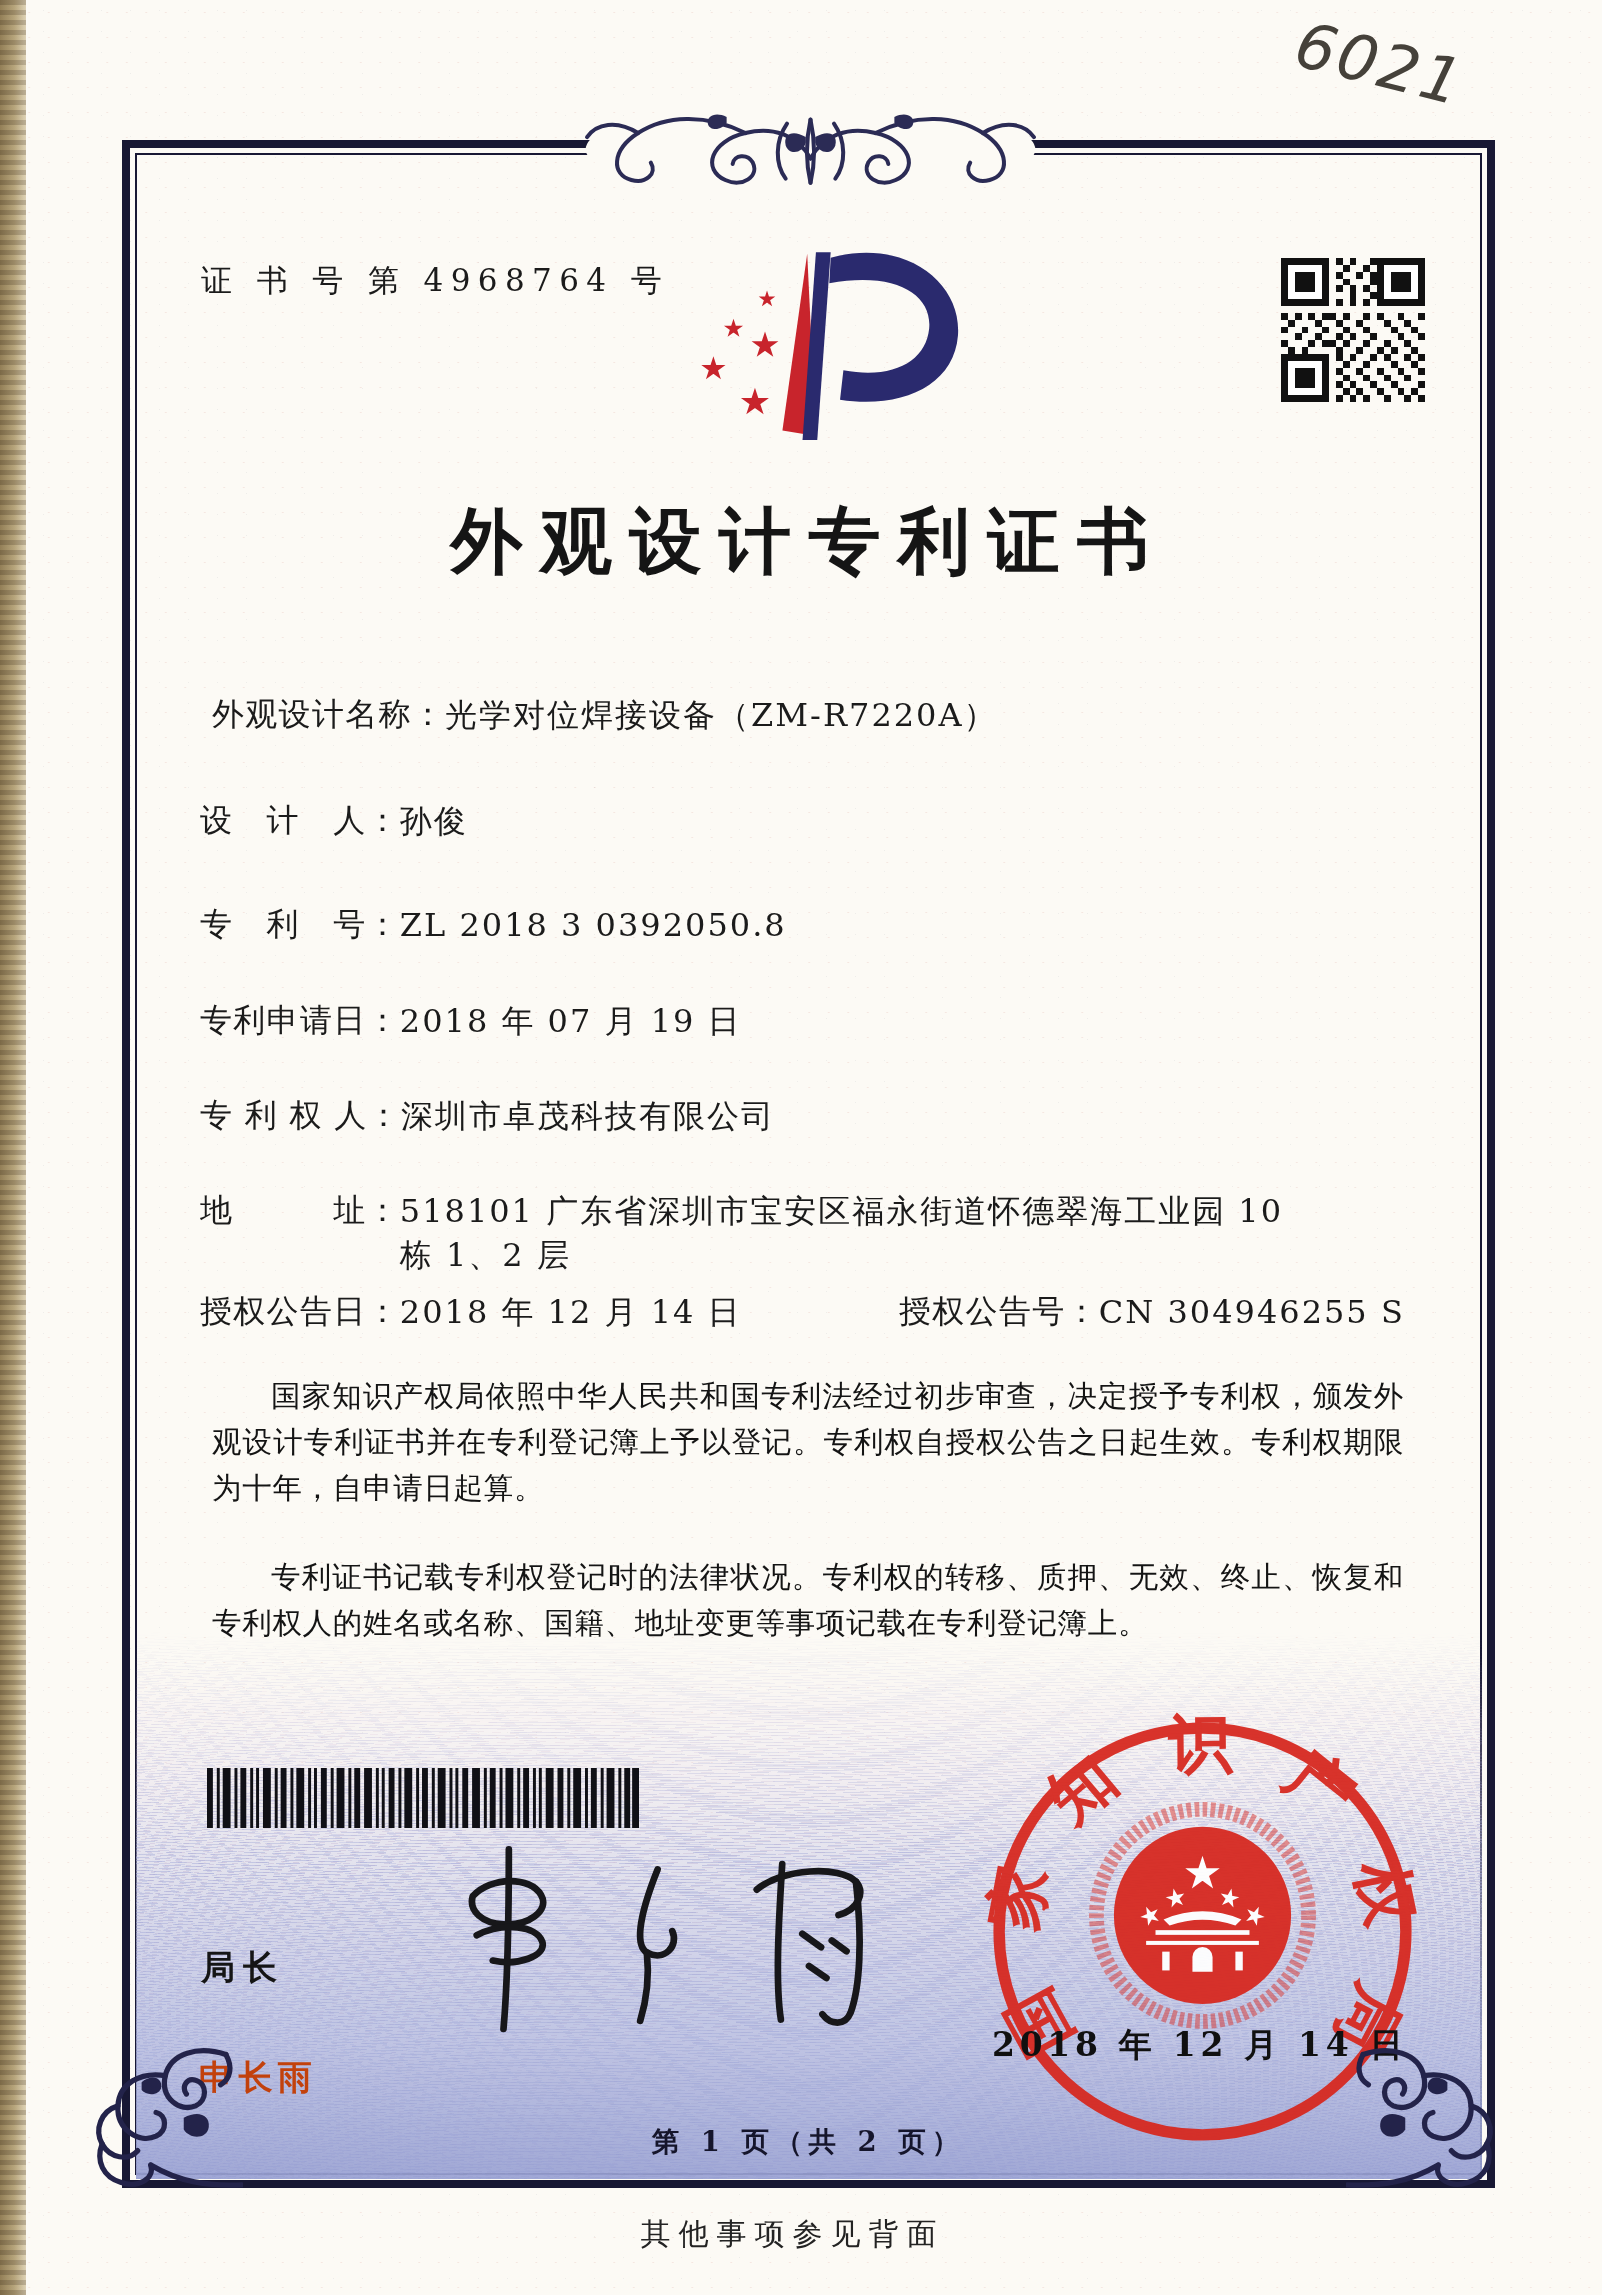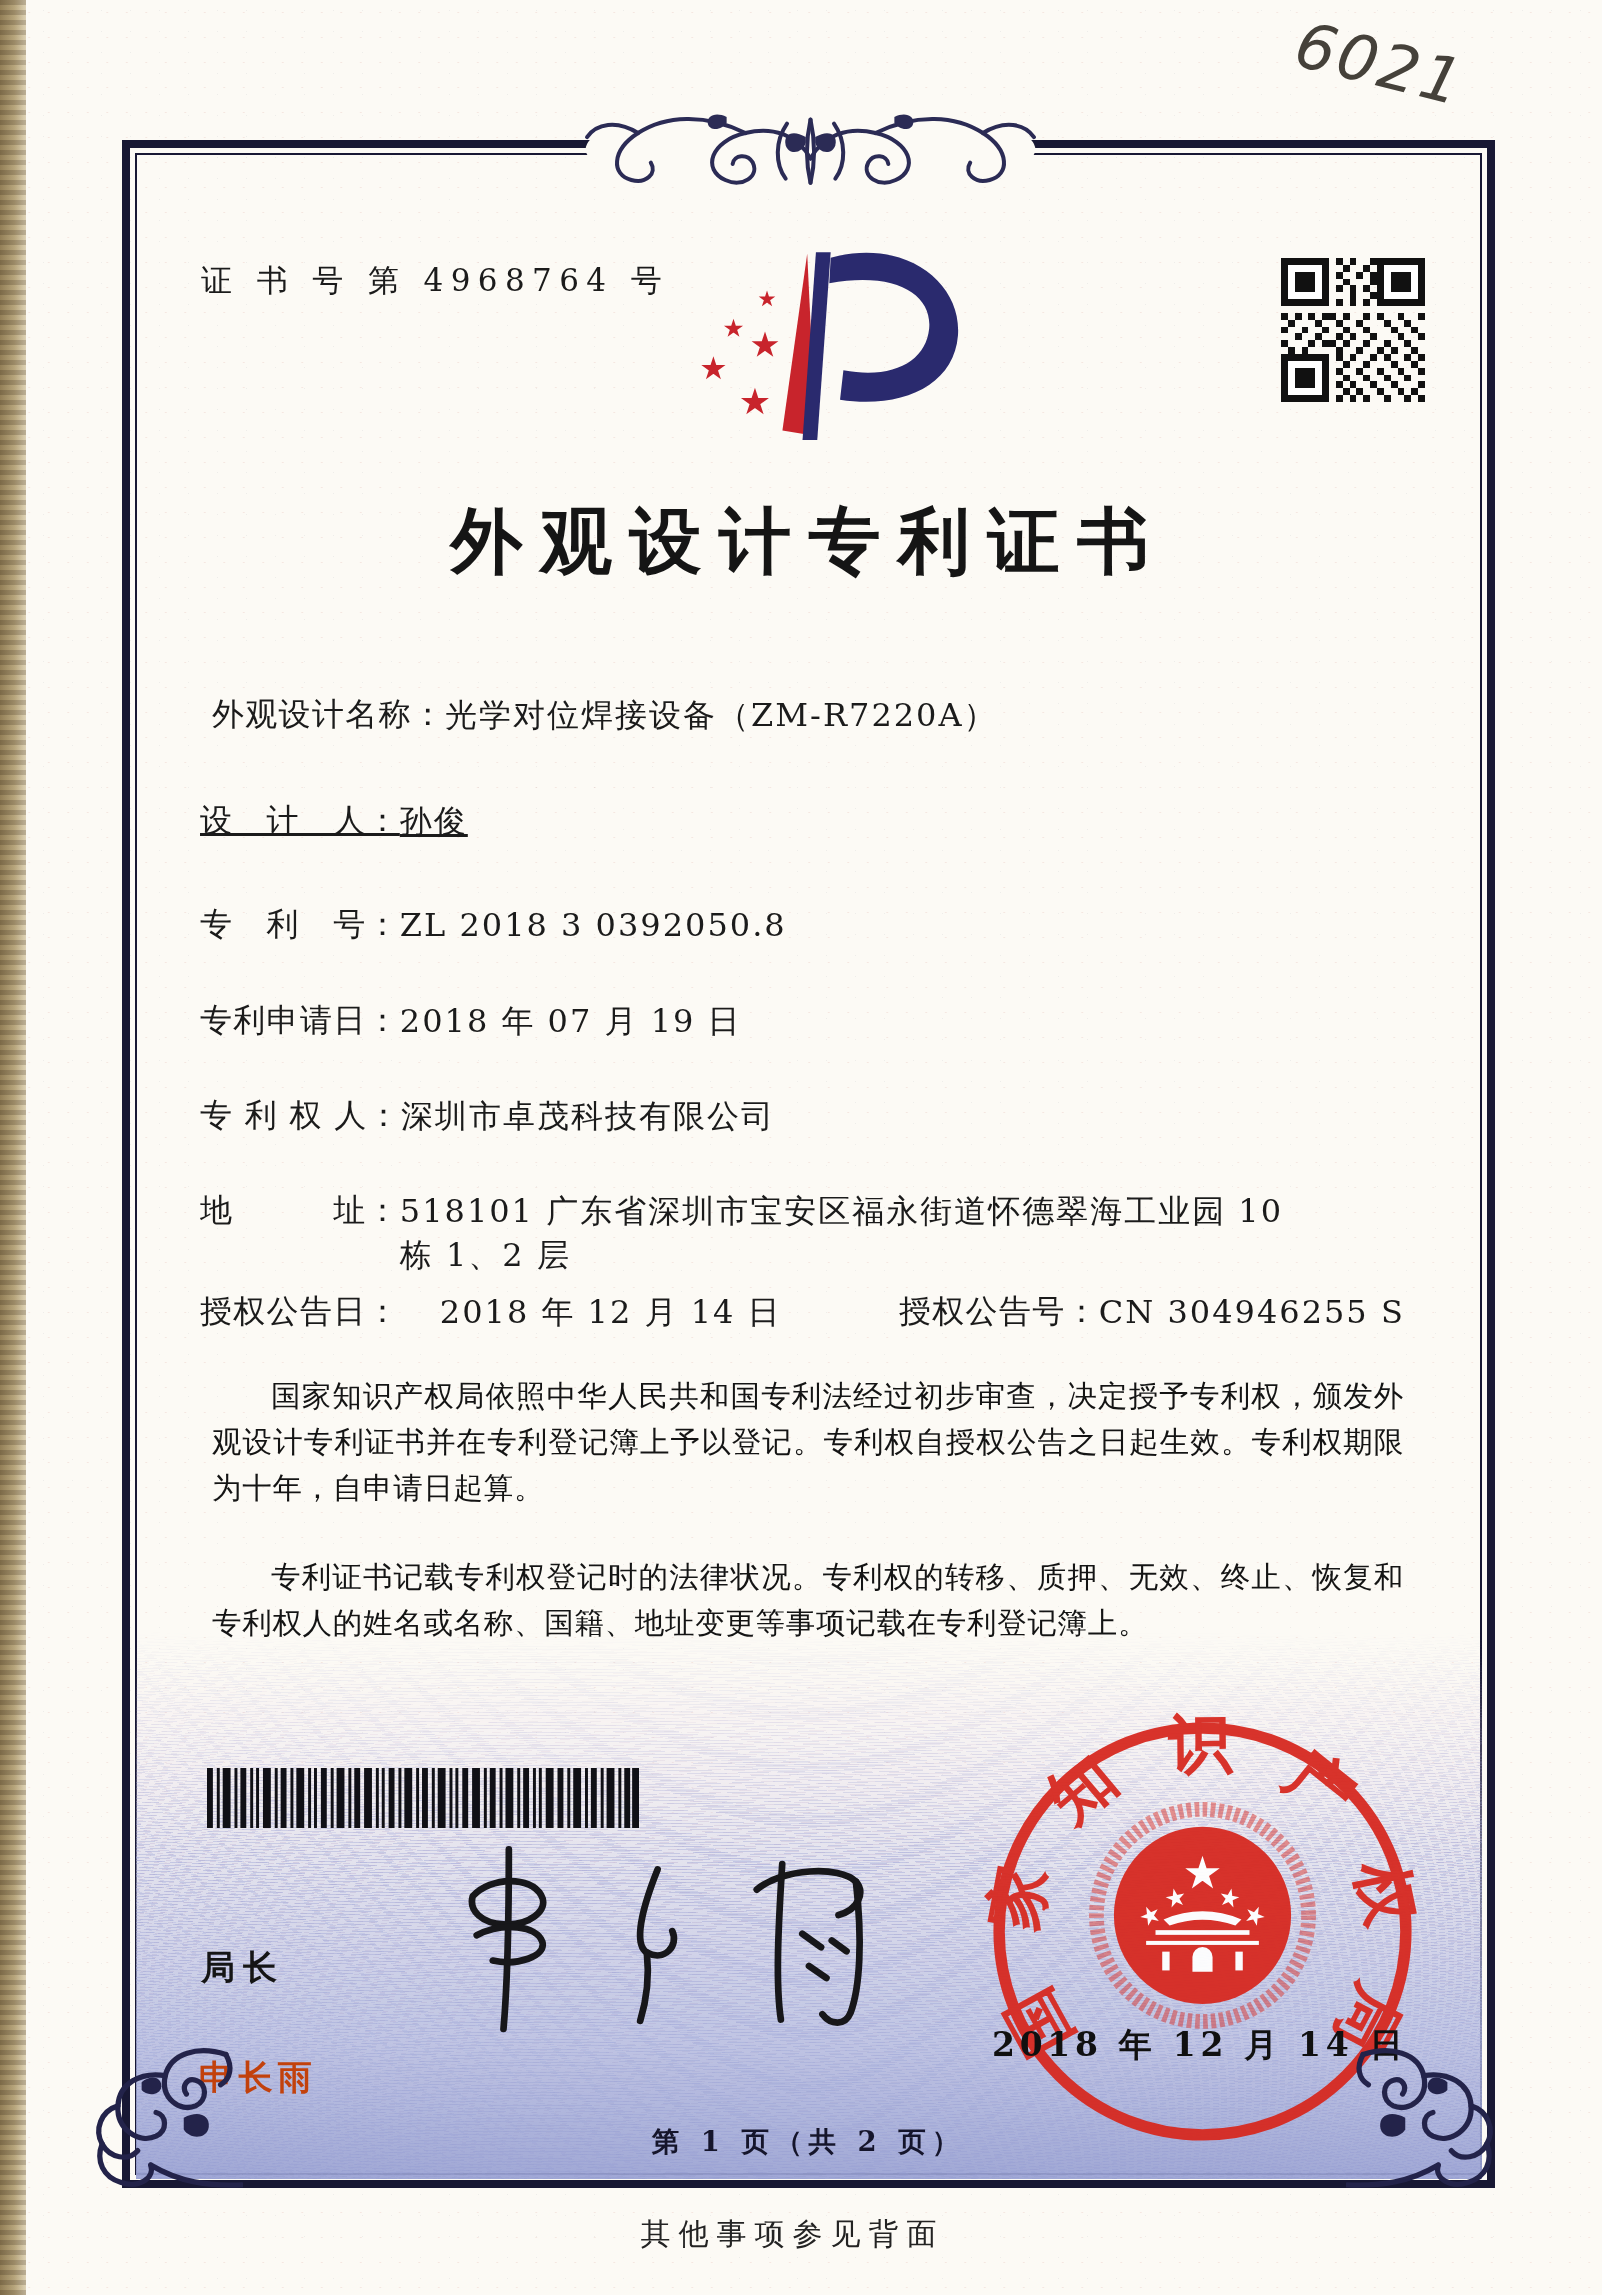--- a/index.html
+++ b/index.html
@@ -22,22 +22,22 @@
   
   .handnote{left:1294px;top:28px;width:175px;font-family:"DejaVu Sans","Liberation Sans",sans-serif;
       font-style:italic;font-size:63px;color:#45413a;transform:rotate(14deg);letter-spacing:2.7px;z-index:3;}
   .certno{left:201px;top:260px;font-size:31px;letter-spacing:7.4px;color:#1b1b1b;z-index:3;}
   .title{left:122px;top:494px;width:1373px;text-align:center;font-size:72px;font-weight:bold;
       letter-spacing:17.5px;color:#151515;z-index:3;}
   
   .row{left:200px;display:flex;align-items:flex-start;font-size:32px;z-index:3;color:#1b1b1b;}
   .row .lab{white-space:pre;letter-spacing:1.3px;}
   .row .val{white-space:pre-line;letter-spacing:2px;line-height:44px;max-width:1007px;}
-  .r0{top:693px;margin-left:12px;} .r1{top:799px;text-decoration:underline;} .r2{top:903px;align-items:center;} .r3{top:999px;} .r4{top:1094px;}
-  .r5{top:1189px;} .g1{top:1290px;gap:40px;} .g2{top:1290px;left:899px;}
+  .r0{top:693px;margin-left:12px;} .r1{top:799px;} .r2{top:903px;align-items:center;} .r3{top:999px;} .r4{top:1094px;}
+  .r5{top:1189px;} .g1{top:1290px;} .g2{top:1290px;left:899px;}
   
   .paras{left:200px;top:1361px;width:1216px;font-size:29.5px;line-height:46px;text-align:justify;
       letter-spacing:0.7px;color:#141414;z-index:3;}
   .paras p{margin:12px;text-indent:2em;}
   .paras p + p{margin-top:43px;}
   
   .waves{left:136px;top:1632px;width:1346px;height:547px;z-index:3;pointer-events:none;
     background:
       linear-gradient(to bottom,rgba(238,226,238,0) 0%,rgba(230,214,233,.40) 14%,
         rgba(201,202,230,.50) 42%,rgba(172,179,221,.78) 76%,rgba(152,160,210,.92) 100%),

